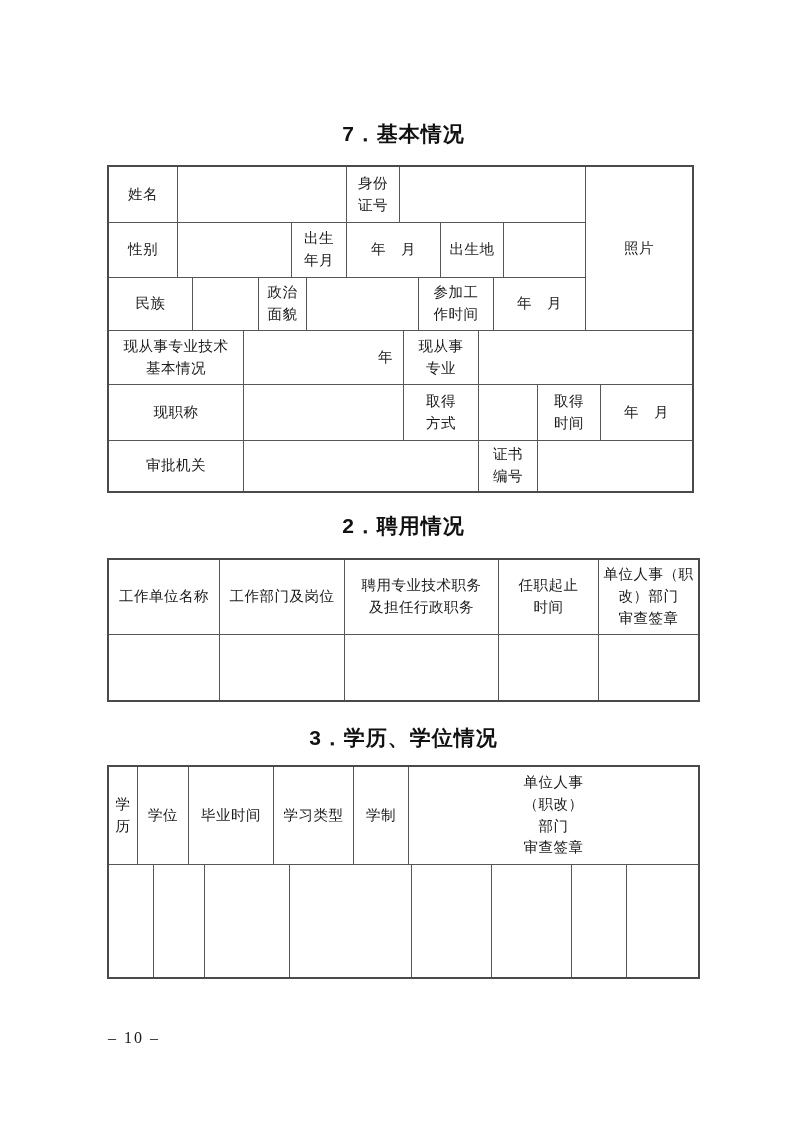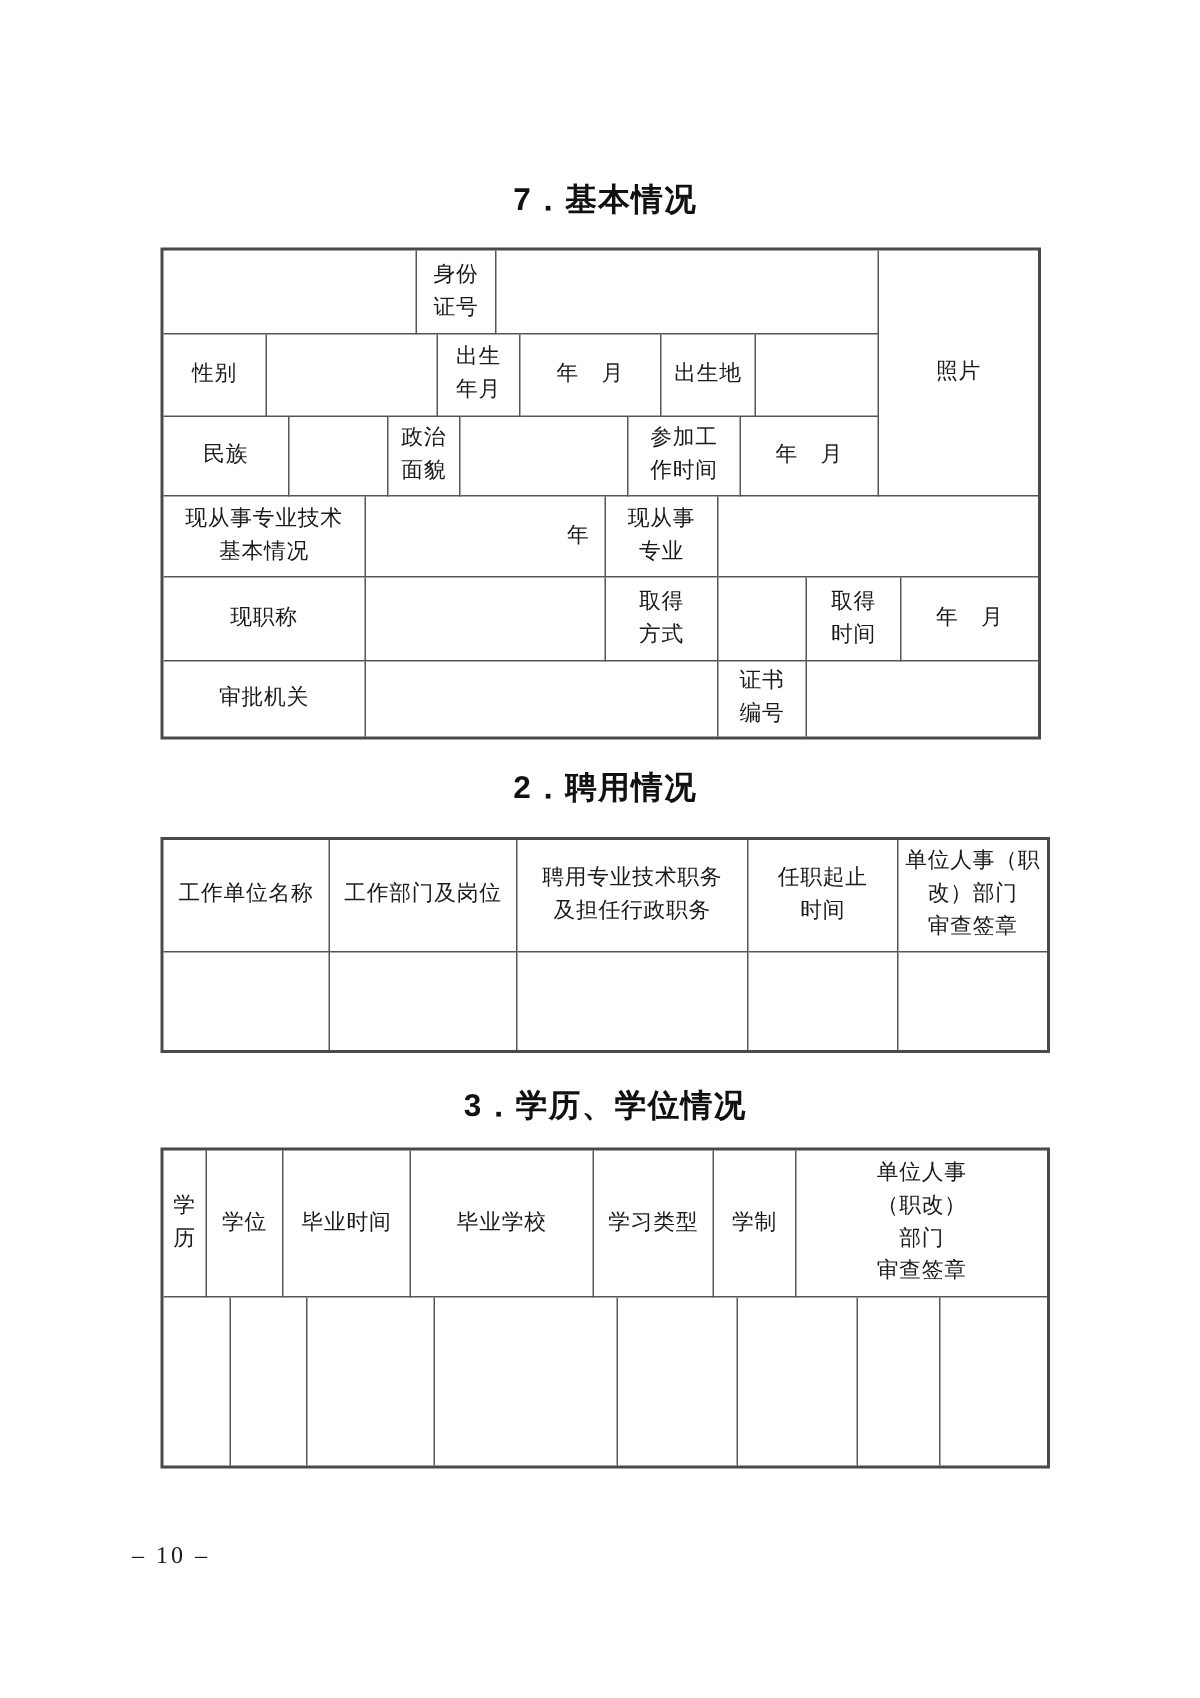--- a/index.html
+++ b/index.html
@@ -48,37 +48,38 @@
   }
   .nr{border-right:none;}
   .nb{border-bottom:none;}
   .fill{flex:1;}
   .yr-right{justify-content:flex-end;padding-right:10px;}
   .stack{flex:1;display:flex;flex-direction:column;}
   .pagenum{
     position:absolute;
     left:88px;top:1029px;
     width:72px;
-    text-align:left;
+    text-align:right;
     font-size:16px;
     letter-spacing:2px;
     color:#1a1a1a;
   }
 </style>
 </head>
 <body>
 
 <div class="page">
 
   <div class="sec-title" style="top:121px">7．基本情况</div>
 
   <div class="tbl" style="left:107px;top:165px;width:587px">
     <div style="display:flex">
       <div class="stack">
         <div class="trow" style="height:56px">
+          <div class="c" style="width:69px">姓名</div>
           <div class="c" style="width:169px"></div>
           <div class="c" style="width:53px">身份
 证号</div>
           <div class="c fill"></div>
         </div>
         <div class="trow" style="height:55px">
           <div class="c" style="width:69px">性别</div>
           <div class="c" style="width:114px"></div>
           <div class="c" style="width:55px">出生
 年月</div>
@@ -149,21 +150,20 @@
     </div>
   </div>
 
   <div class="sec-title" style="top:725px">3．学历、学位情况</div>
 
   <div class="tbl" style="left:107px;top:765px;width:593px">
     <div class="trow" style="height:98px">
       <div class="c" style="width:29px">学历</div>
       <div class="c" style="width:51px">学位</div>
       <div class="c" style="width:85px">毕业时间</div>
-      <div class="c" style="width:122px">毕业学校</div>
       <div class="c" style="width:80px">学习类型</div>
       <div class="c" style="width:55px">学制</div>
       <div class="c fill nr">单位人事
 （职改）
 部门
 审查签章</div>
     </div>
     <div class="trow" style="height:112px">
       <div class="c nb" style="width:45px"></div>
       <div class="c nb" style="width:51px"></div>

